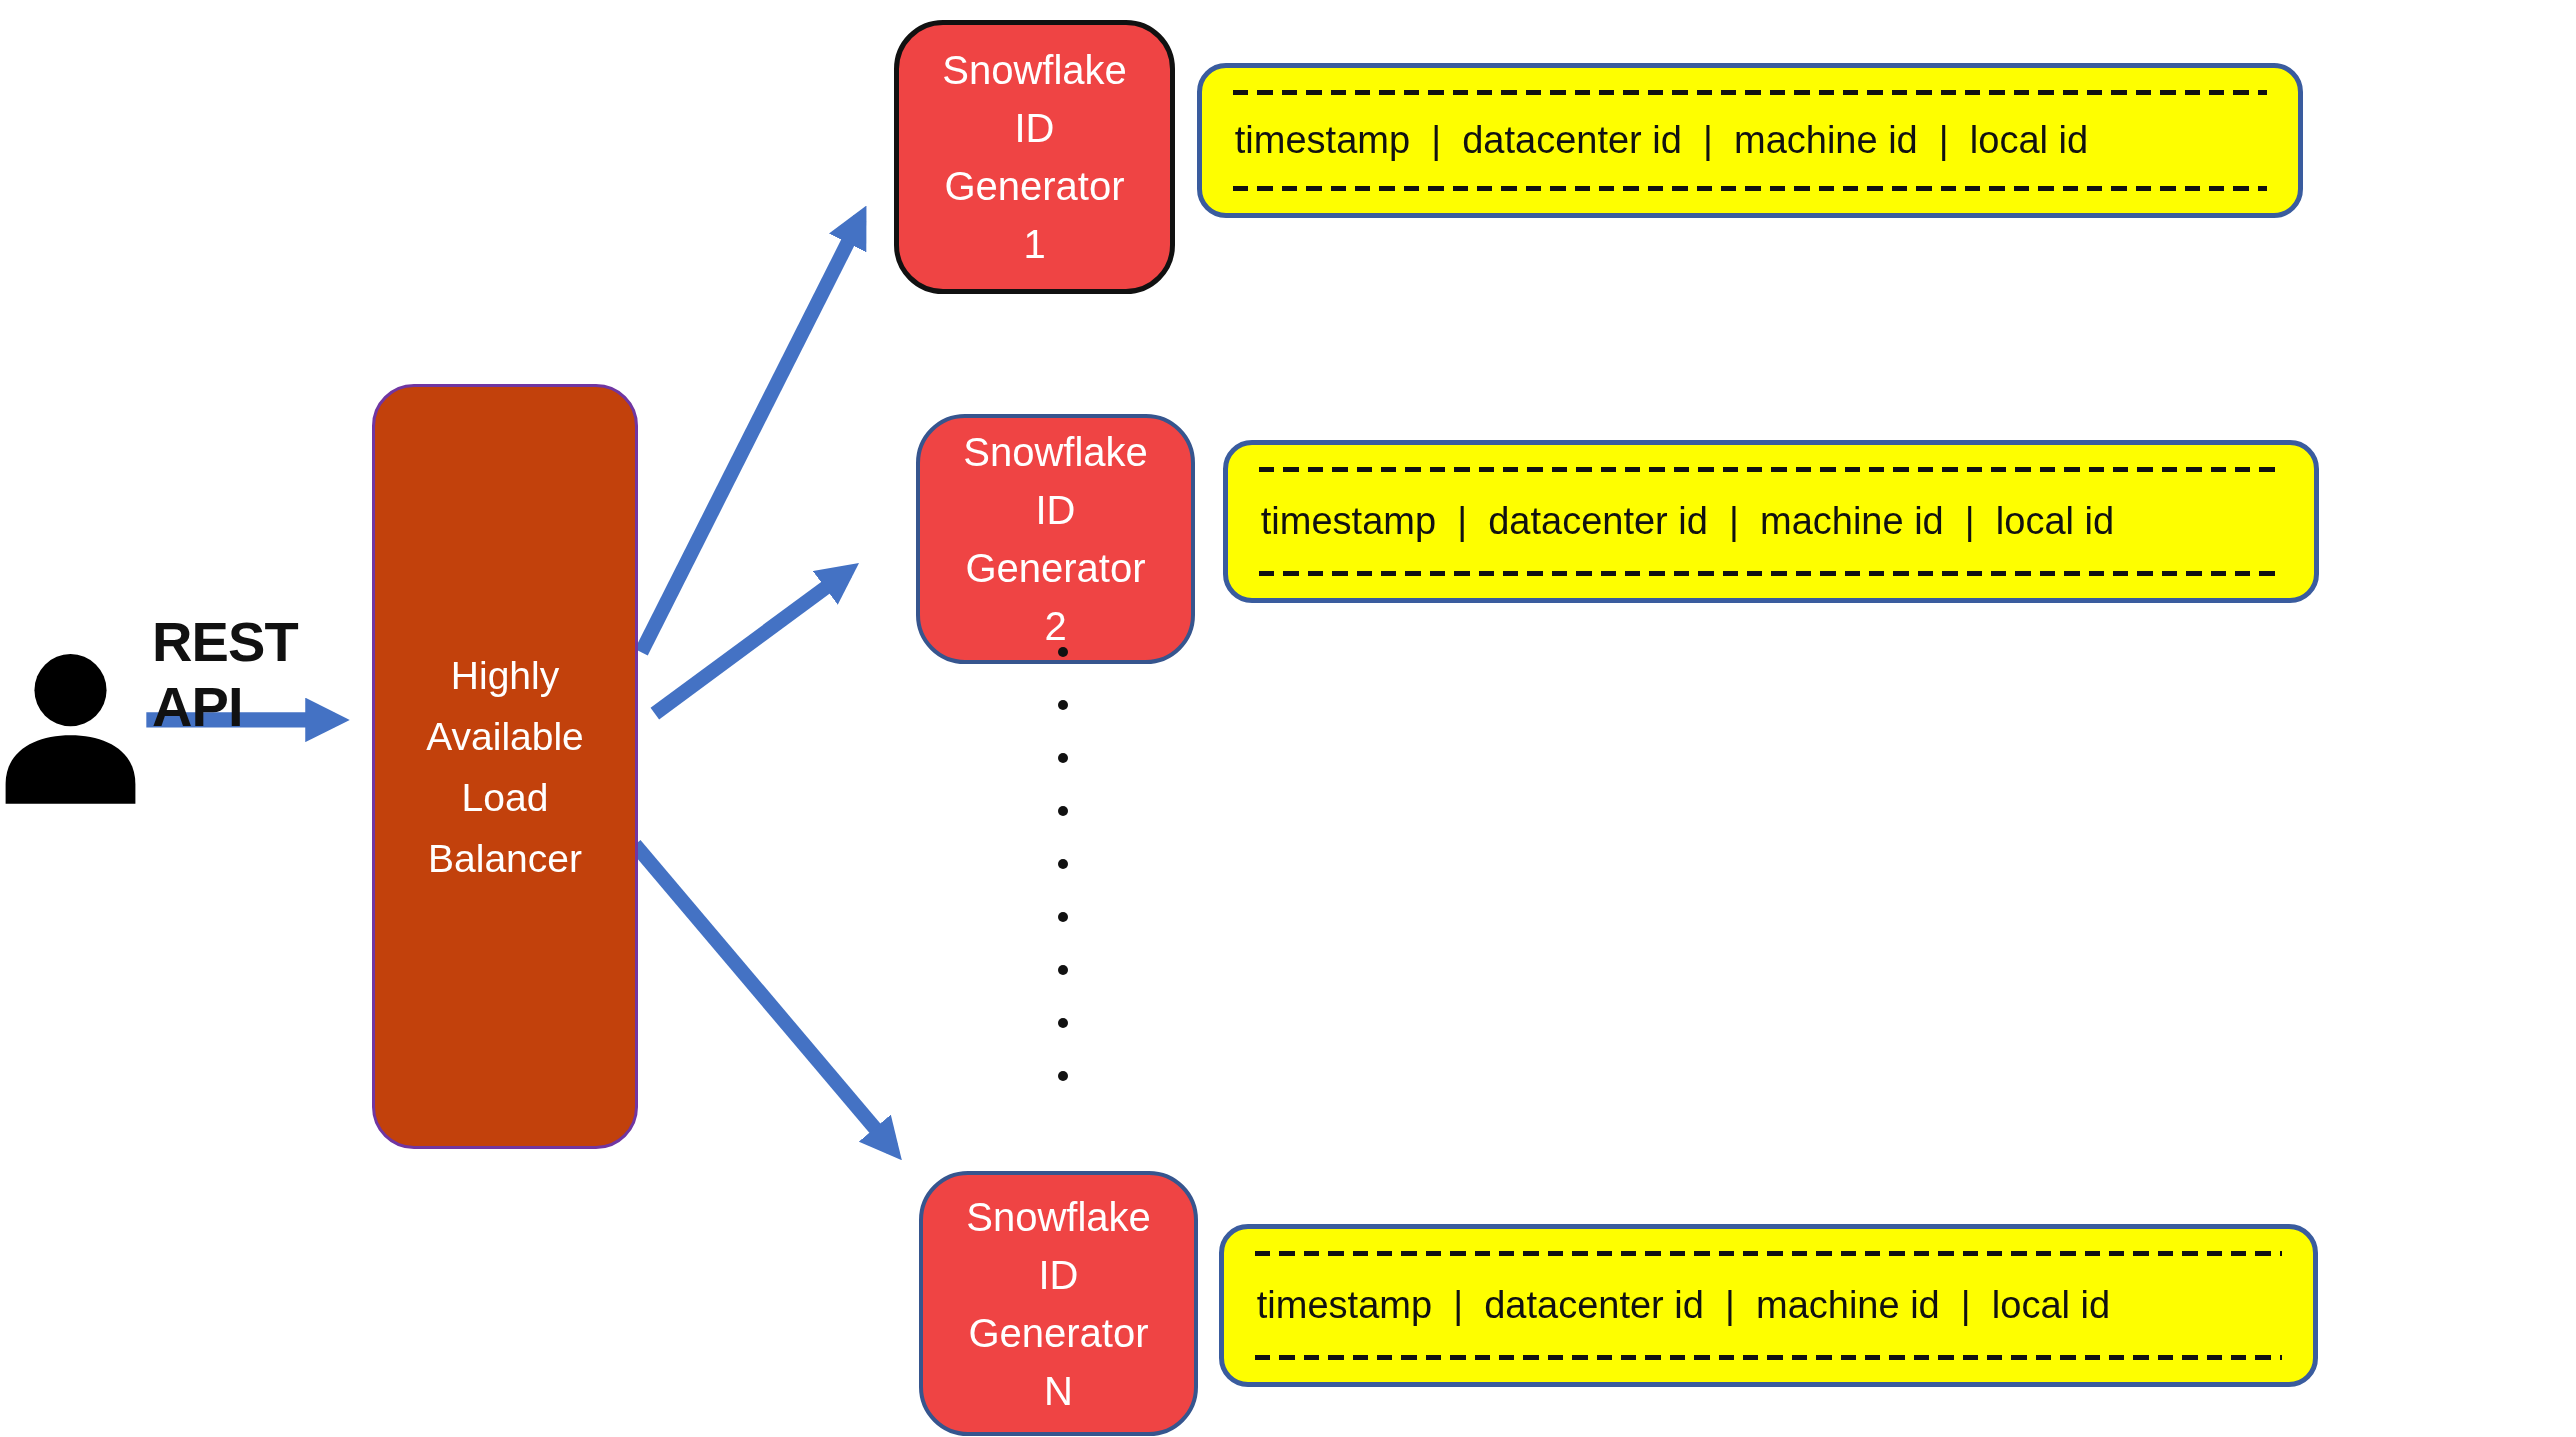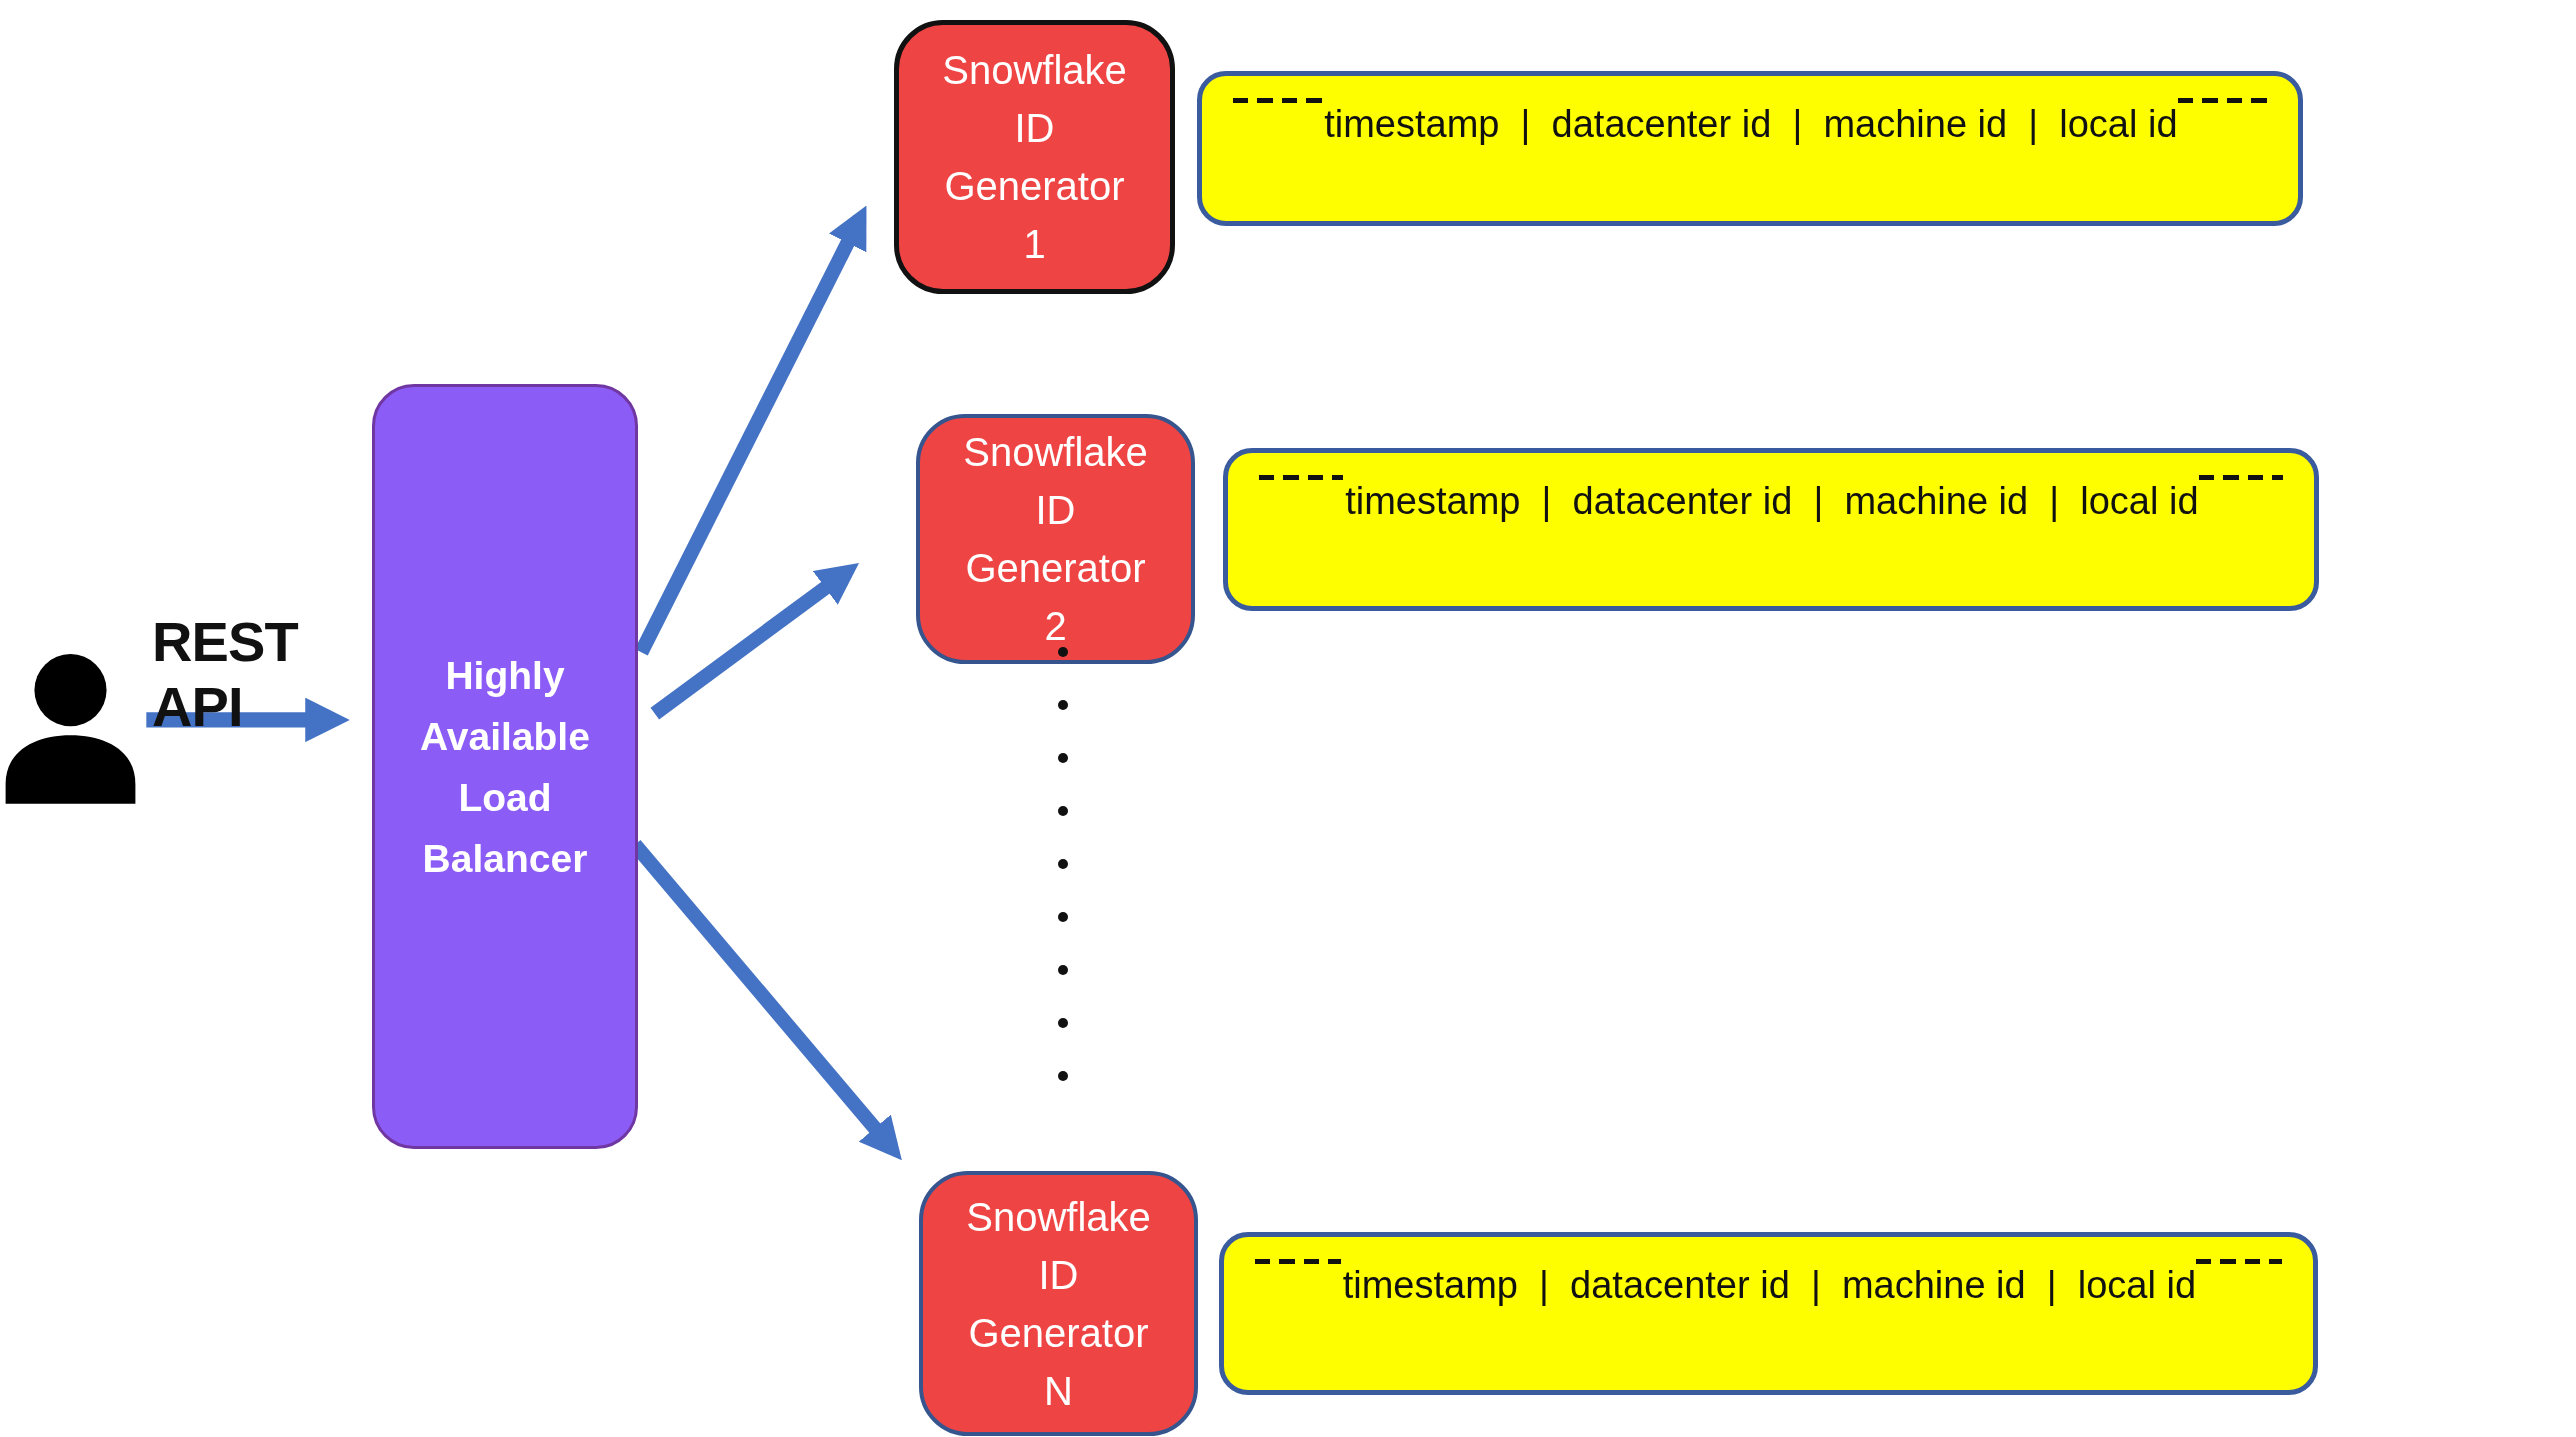--- a/index.html
+++ b/index.html
@@ -24,38 +24,37 @@
 
   
   .node{
     position:absolute;display:flex;align-items:center;justify-content:center;
     text-align:center;color:#ffffff;
   }
   .node .lbl{white-space:pre-line;}
 
   .lb-box{
     left:372px;top:384px;width:260px;height:759px;
-    background:#8b5cf6;border:3.6px solid #7036A2;border-radius:42px;
-    font-size:39px;line-height:61px;font-weight:bold;
+    background:#c2410c;border:3.6px solid #7036A2;border-radius:42px;
+    font-size:39px;line-height:61px;
   }
 
   .gen{
     width:271px;background:#ef4444;border-radius:49px;
     font-size:40px;line-height:58px;
   }
   .gen1{left:894px;top:20px;height:264px;border:5.4px solid #111111;}
   .gen2{left:916px;top:414px;height:242px;border:4.5px solid #36558E;}
   .genN{left:919px;top:1171px;height:257px;border:4.5px solid #36558E;}
 
   
   .ybox{
     position:absolute;background:#FEFE00;border:5.4px solid #3A5C9E;border-radius:29px;
-    box-sizing:border-box;display:flex;flex-direction:row;justify-content:space-between;
+    box-sizing:border-box;display:flex;flex-direction:column;justify-content:space-between;
     padding:22px 31px;
-    margin-top:8px;
   }
   .y1{left:1197px;top:63px;width:1106px;height:155px;}
   .y2{left:1223px;top:440px;width:1096px;height:163px;}
   .yN{left:1219px;top:1224px;width:1099px;height:163px;}
   .dash{
     height:5.4px;width:100%;
     background:repeating-linear-gradient(90deg,#111 0 15.4px,transparent 15.4px 24.4px);
   }
   .ytext{
     font-size:38px;color:#111111;white-space:pre;

